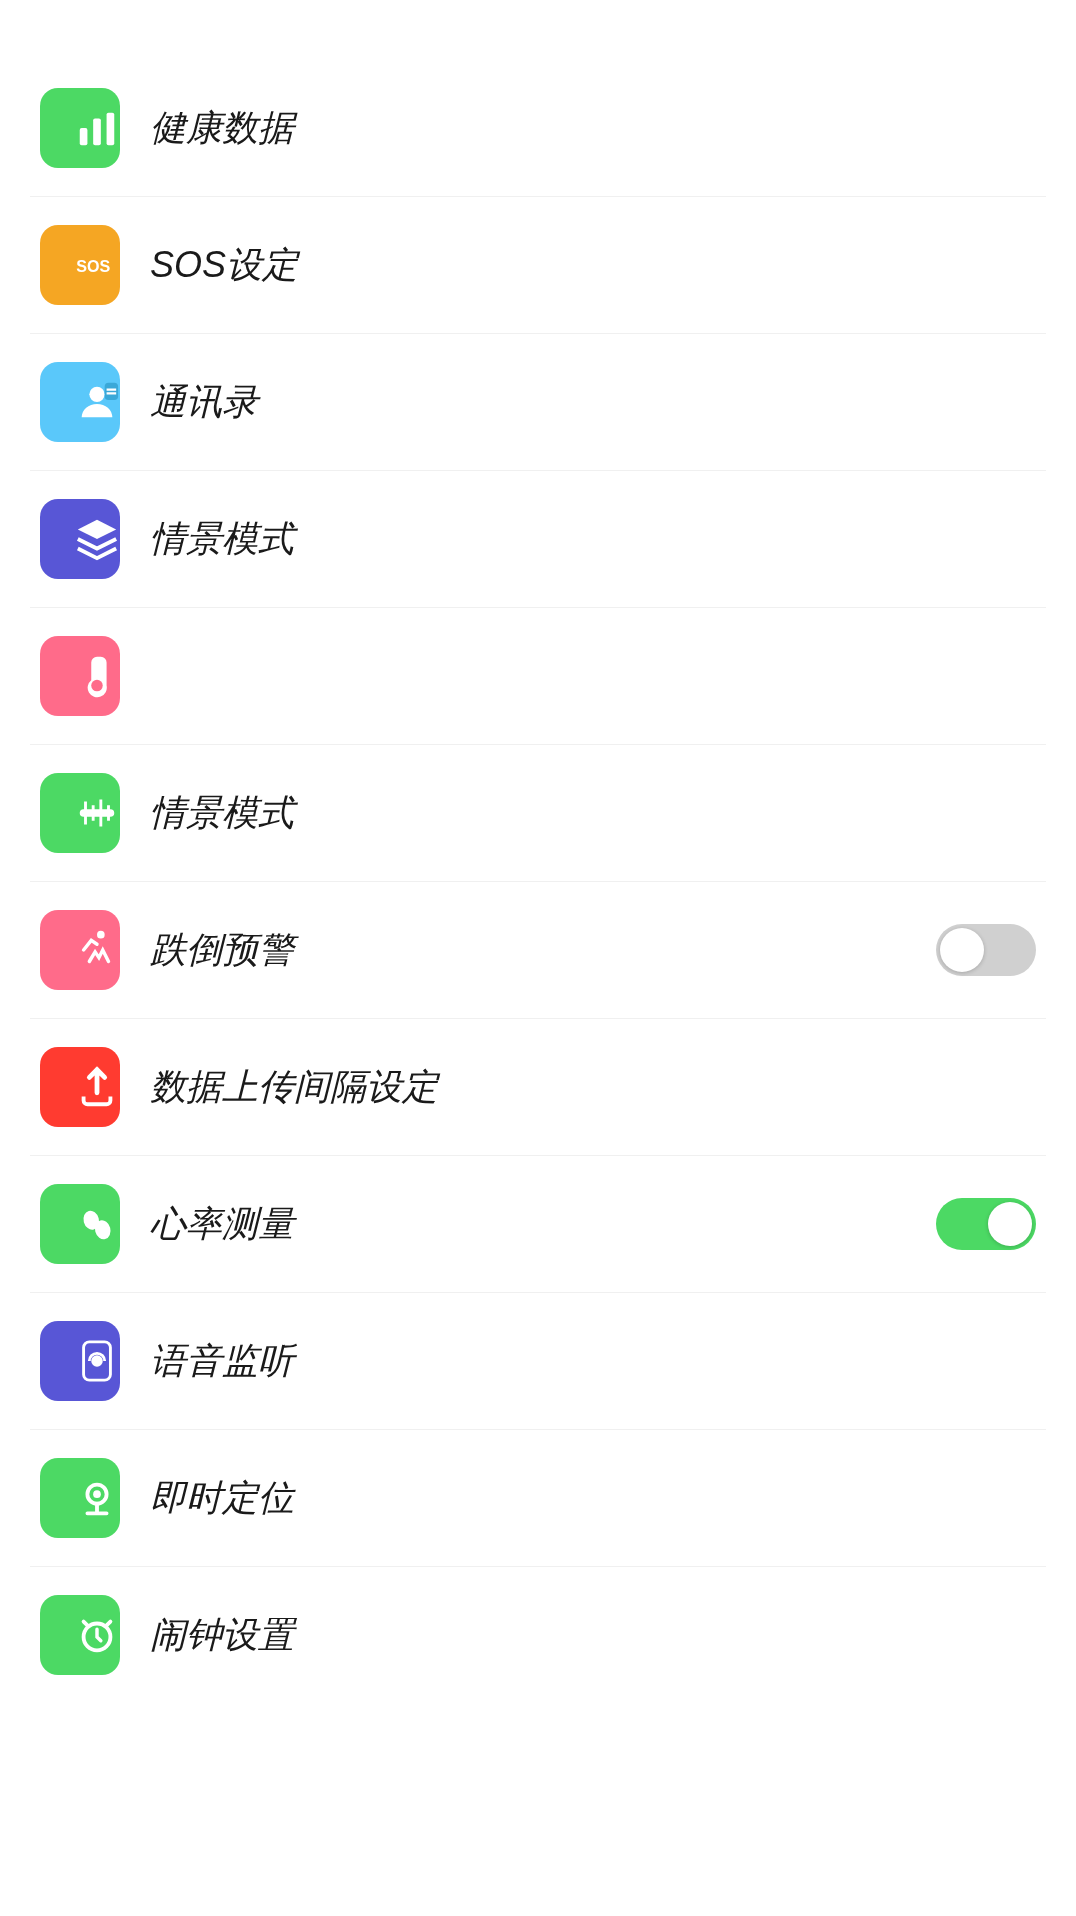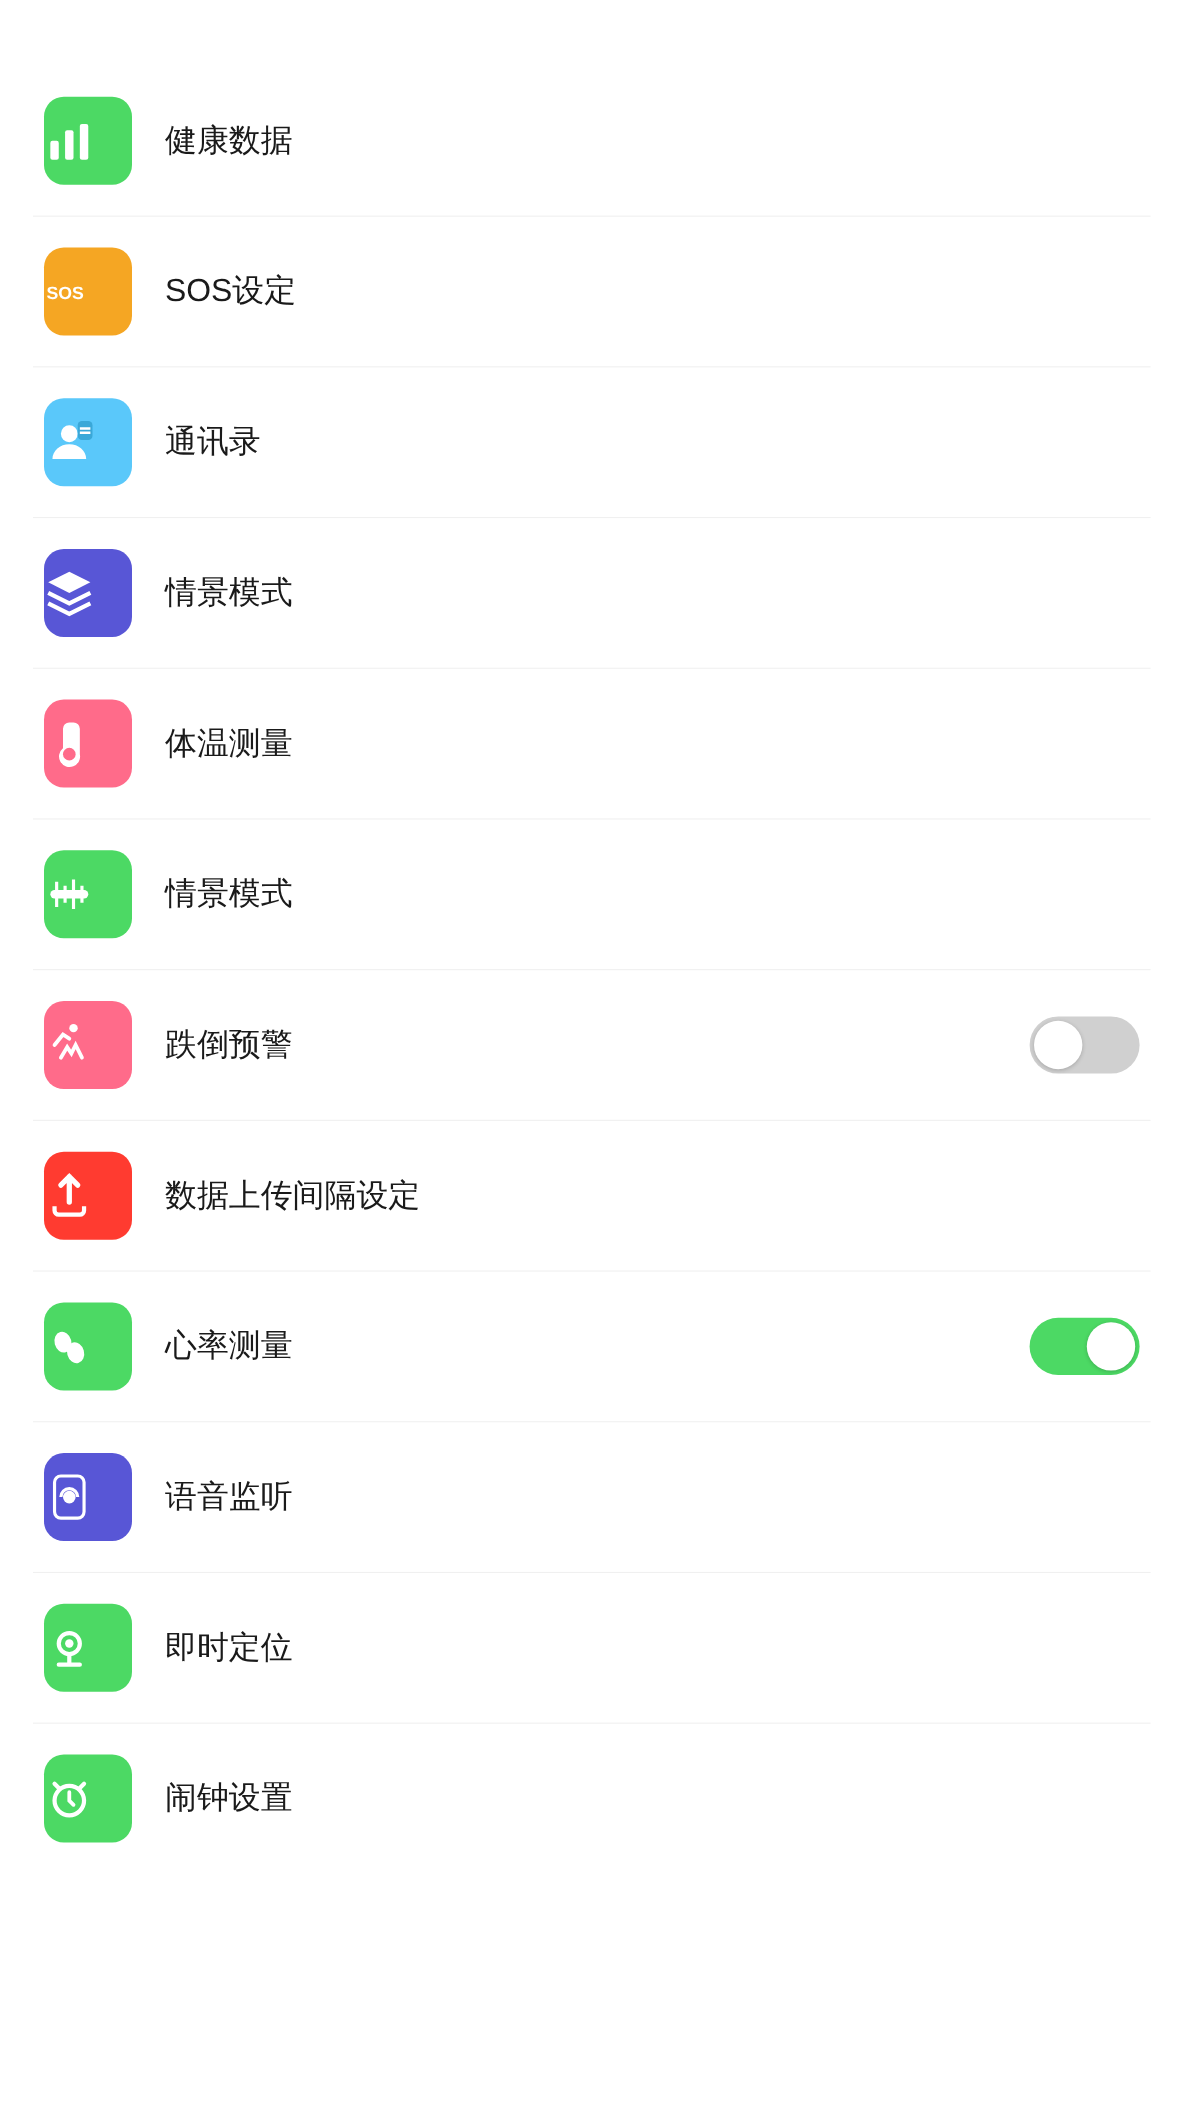--- a/index.html
+++ b/index.html
@@ -32,34 +32,35 @@
     }
     .menu-item:last-child {
       border-bottom: none;
     }
     .icon-wrap {
       width: 80px;
       height: 80px;
       border-radius: 18px;
       display: flex;
       align-items: center;
-      justify-content: flex-start;
+      justify-content: flex-end;
       flex-shrink: 0;
       margin-right: 30px;
       font-size: 36px;
     }
     .icon-wrap svg {
       width: 46px;
       height: 46px;
       fill: white;
     }
     .menu-label {
-      font-size: 29px;
+      font-size: 36px;
       color: #1a1a1a;
       flex: 1;
+      font-style: italic;
     }
     .toggle {
       width: 100px;
       height: 52px;
       border-radius: 26px;
       position: relative;
       cursor: pointer;
       flex-shrink: 0;
     }
     .toggle.off {
@@ -128,21 +129,20 @@
       </div>
       <span class="menu-label">情景模式</span>
     </div>
     <div class="menu-item">
       <div class="icon-wrap" style="background: rgb(255, 107, 138);">
         <svg viewBox="0 0 24 24" fill="white">
           <path d="M12 2a3 3 0 0 0-3 3v9.18A5 5 0 1 0 17 17V5a3 3 0 0 0-3-3z"></path>
           <circle cx="12" cy="17" r="3" fill="#ff6b8a"></circle>
         </svg>
       </div>
-      <span class="menu-label">体温测量</span>
     </div>
     <div class="menu-item">
       <div class="icon-wrap" style="background: rgb(76, 217, 100);">
         <svg viewBox="0 0 24 24" fill="white">
           <rect x="3" y="10" width="18" height="4" rx="2"></rect>
           <path d="M6 6v12M10 8v8M14 5v14M18 8v8" stroke="white" stroke-width="1.5"></path>
         </svg>
       </div>
       <span class="menu-label">情景模式</span>
     </div>

